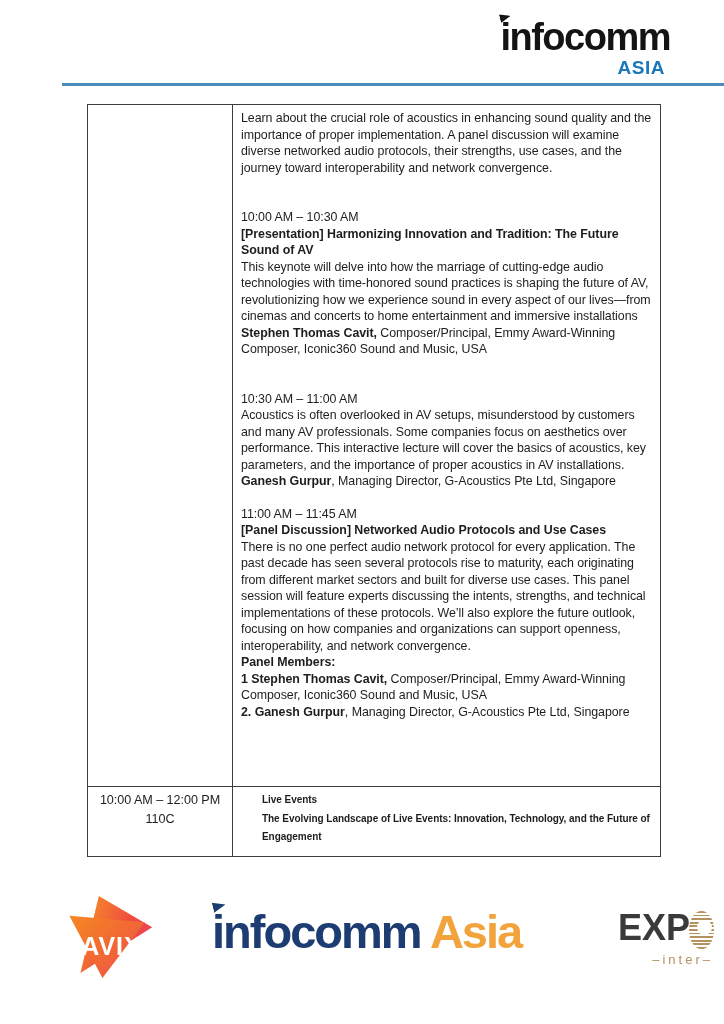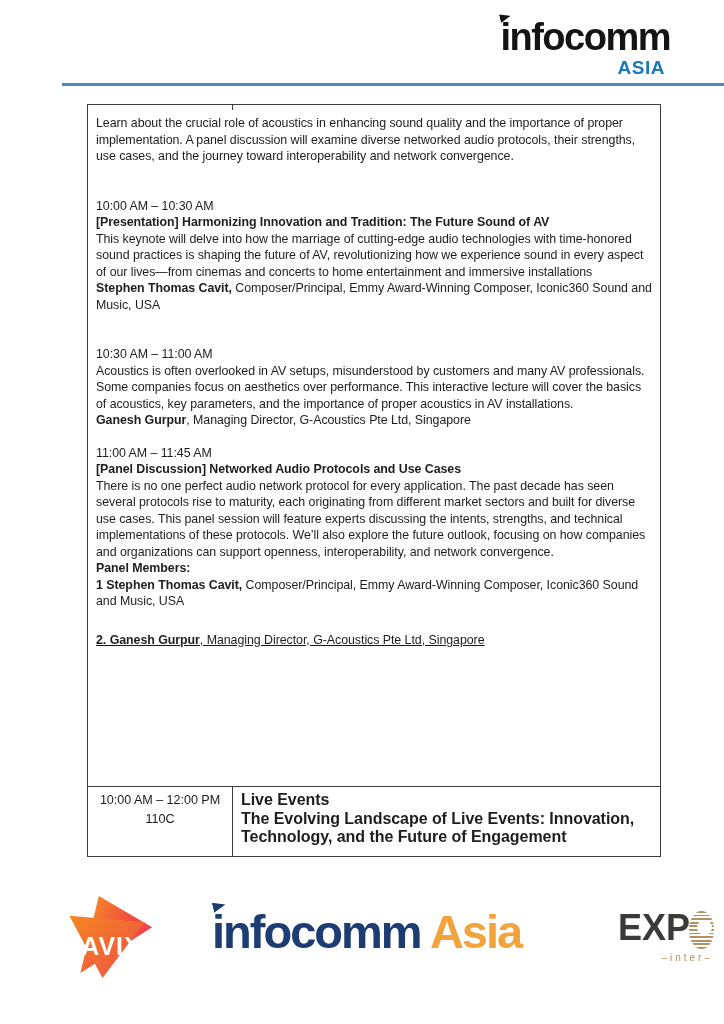--- a/index.html
+++ b/index.html
@@ -14,31 +14,31 @@
   .flag { position:absolute; width:11px; height:11px; background:#141414;
           clip-path:polygon(0 0, 100% 38%, 0 80%); transform:rotate(-14deg); }
   .hdr-word .flag { left:0px; top:-5px; }
   .hdr-sub { margin-top:2px; padding-right:5px; font-size:19px; font-weight:bold; letter-spacing:0.5px; color:#1b79bb; }
   .hdr-rule { position:absolute; left:62px; top:83px; width:662px; height:2.5px; background:#4d8cba; }
 
   
   .tbl { position:absolute; left:87px; top:104px; width:572px; border:1px solid #3c3c3c;
          font-size:12.4px; line-height:16.5px; letter-spacing:-0.05px; }
   .trow { display:flex; }
-  .r1 { height:681px;flex-direction:column; }
-  .r2 { height:69px; border-top:1px solid #3c3c3c; }
+  .r1 { height:681px; }
+  .r2 { height:69px; border-top:1px solid #3c3c3c;gap:21px; }
   .cL { width:145px; flex:none; border-right:1px solid #3c3c3c; text-align:center; padding-top:5px; box-sizing:border-box; }
   .cR { flex:1; padding:5px 6px 0 8px; overflow:hidden; }
   p { margin:0; }
   .intro { margin-bottom:33px; }
   .sess-1 { margin-bottom:33px; }
   .sess-2 { margin-bottom:16px; }
-  .gap-top { margin-top:22px;text-decoration:underline; }
+  .gap-top { margin-top:0; }
   .r2 .cL { font-size:12.6px; line-height:19px; padding-top:4px; }
-  .r2 .cR { font-weight:bold; font-size:16px; line-height:18.5px; padding-top:4px; }
+  .r2 .cR { font-weight:bold; font-size:10px; line-height:18.5px; padding-top:4px; }
 
   
   .avixa { position:absolute; left:52px; top:892px; width:150px; height:96px; }
   .star  { position:absolute; left:10px; top:4px; width:92px; height:82px; }
   .star .t1 { position:absolute; left:0; top:0; width:100%; height:100%;
               clip-path:polygon(40% 0%, 98% 38%, 20% 94%);
               background:linear-gradient(115deg,#f9a51f 5%,#ef4e3e 60%,#e73a64 100%); }
   .star .t2 { position:absolute; left:0; top:0; width:100%; height:100%;
               clip-path:polygon(8% 24%, 90% 32%, 44% 100%);
               background:linear-gradient(135deg,#f6931d 0%,#f26a33 55%,#e84b57 100%); }
@@ -51,21 +51,21 @@
   .ic-footer .flag { width:13px; height:13px; background:#1c3c72; left:1px; top:-4px; }
   .ic-footer .p2 { color:#f2a33c; }
 
   .expo { position:absolute; left:590px; top:908px; width:124px; }
   .expo-row { display:flex; align-items:flex-start;margin-left:28px; }
   .exp { font-size:36px; font-weight:800; color:#3a3a38; letter-spacing:0px; line-height:40px; }
   .globe { width:38px; height:38px; border-radius:50%; margin-left:-1px; margin-top:3px; position:relative;
            background:repeating-linear-gradient(180deg,#b3925f 0px,#b3925f 1.8px,#ffffff 1.8px,#ffffff 3.6px); }
   .globe::after { content:""; position:absolute; left:8px; top:9px; width:15px; height:15px;
                   border-radius:50%; background:#fff; }
-  .expo-tag { text-align:right; color:#b3925f; font-size:10px; letter-spacing:3px; margin-top:3px; padding-right:1px; }
+  .expo-tag { text-align:right; color:#b3925f; font-size:13px; letter-spacing:3px; margin-top:3px; padding-right:1px; }
 </style>
 </head>
 <body>
 
 <div class="page">
 
   <div class="hdr-brand">
     <span class="hdr-word">
       <span class="flag"></span>
       <span>infocomm</span>

